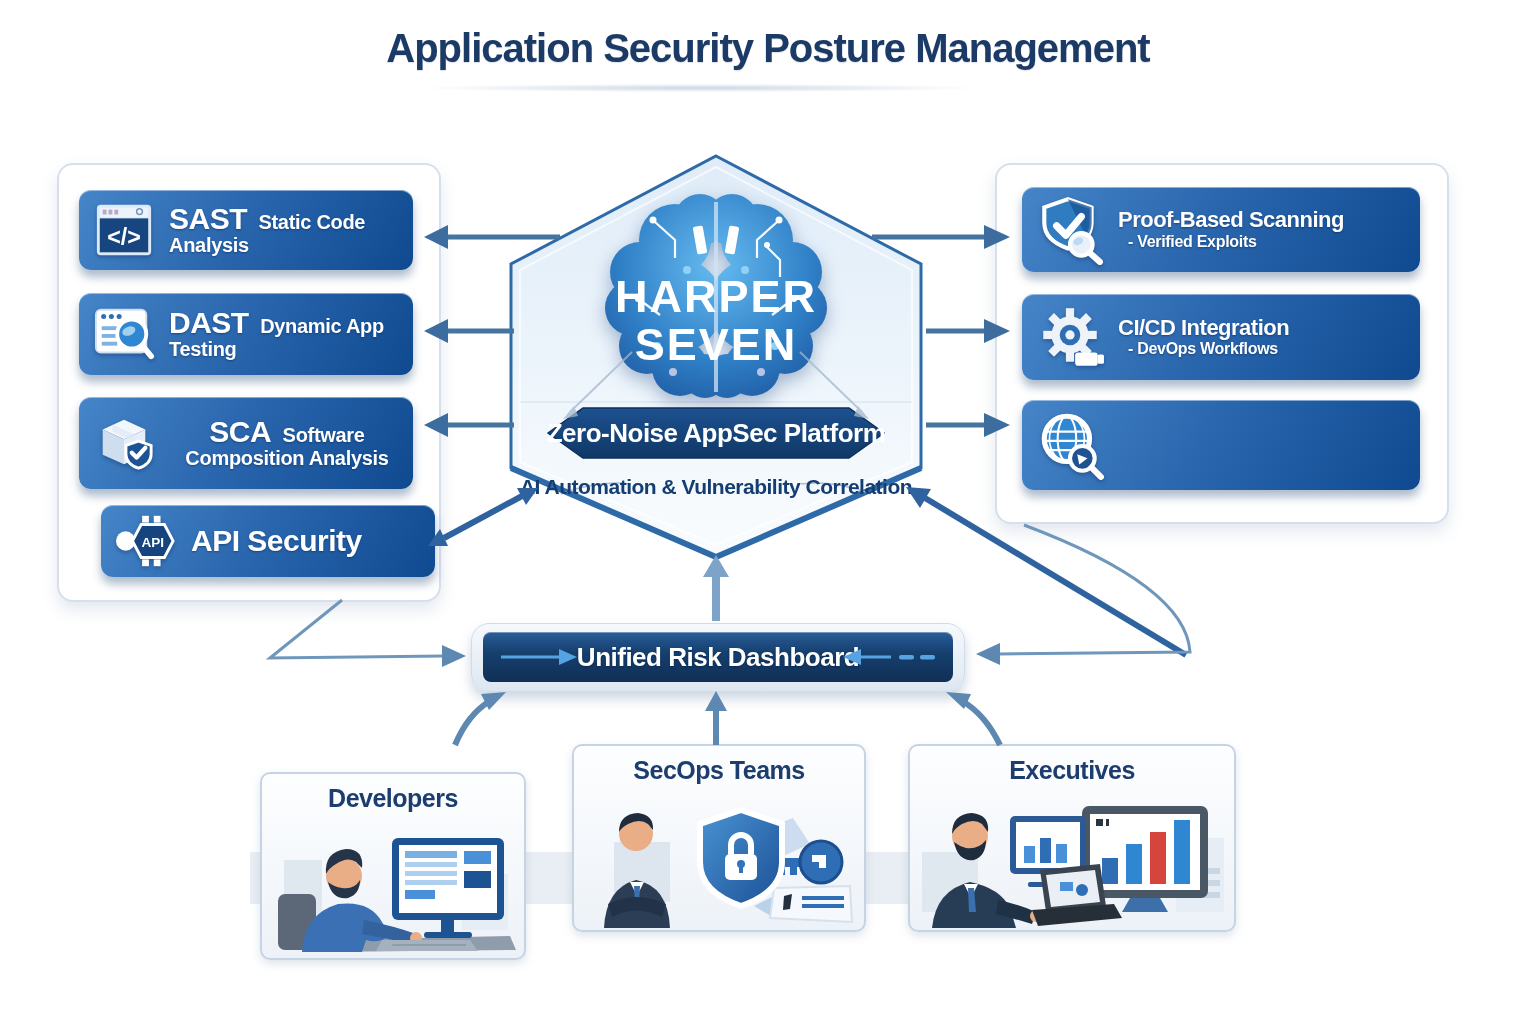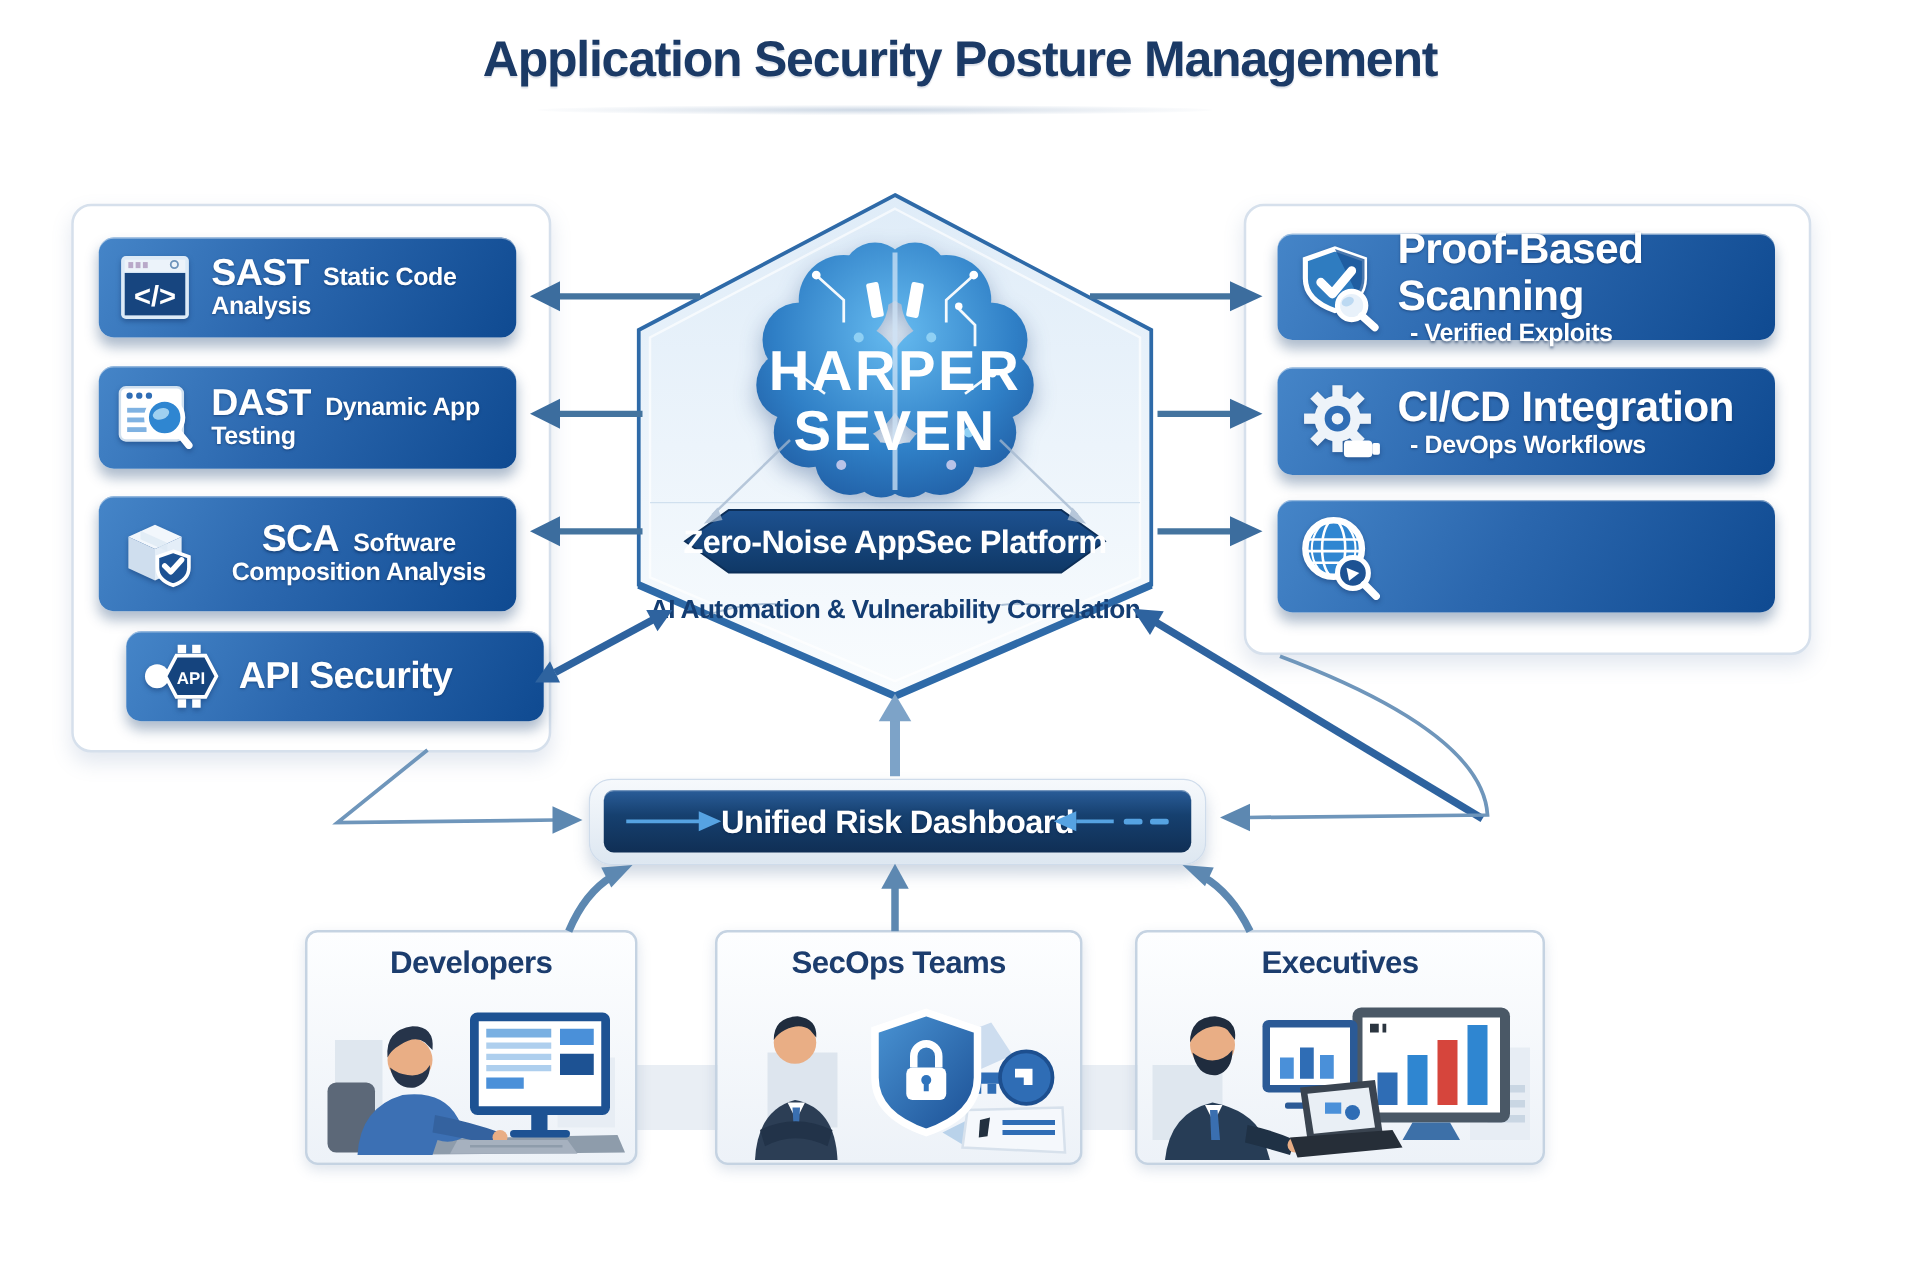--- a/index.html
+++ b/index.html
@@ -25,22 +25,22 @@
   .cap-icon{width:62px;height:62px;margin-left:14px;flex:0 0 auto;filter:drop-shadow(0 2px 2px rgba(10,40,90,.4));}
   .cap-text{color:#ffffff;margin-left:14px;line-height:1.08;text-shadow:0 1px 2px rgba(5,35,80,.5);}
   .cap-abbr{font-size:30px;font-weight:bold;letter-spacing:-.5px;text-align:right;}
   .cap-lbl{font-size:20px;font-weight:bold;margin-left:7px;letter-spacing:-.3px;}
 
   .feat-bar{position:absolute;left:25px;width:398px;border-radius:12px;display:flex;align-items:center;
     background:linear-gradient(120deg,#4585c8 0%,#2b67ae 45%,#0f4a91 100%);
     box-shadow:0 7px 10px rgba(20,60,110,.35), inset 0 1px 0 rgba(255,255,255,.45);}
   .feat-icon{width:72px;height:72px;margin-left:12px;flex:0 0 auto;filter:drop-shadow(0 2px 2px rgba(10,40,90,.4));}
   .feat-text{color:#ffffff;margin-left:12px;line-height:1.12;text-shadow:0 1px 2px rgba(5,35,80,.5);}
-  .feat-title{font-size:34px;font-weight:bold;letter-spacing:-.5px;}
-  .feat-sub{font-size:20px;font-weight:bold;padding-left:10px;letter-spacing:-.3px;}
+  .feat-title{font-size:22px;font-weight:bold;letter-spacing:-.5px;}
+  .feat-sub{font-size:16px;font-weight:bold;padding-left:10px;letter-spacing:-.3px;}
 
   
   .hexagon{position:absolute;left:505px;top:150px;width:422px;height:412px;overflow:visible;}
   .brain{filter:drop-shadow(0 7px 9px rgba(20,60,120,.35));}
   .brain-name{font-weight:bold;fill:#ffffff;font-size:45px;letter-spacing:2px;
     font-family:"Liberation Sans",sans-serif;}
   .banner-text{font-weight:bold;fill:#ffffff;font-size:26px;letter-spacing:-.5px;
     font-family:"Liberation Sans",sans-serif;}
   .tagline-text{font-weight:bold;fill:#143d72;font-size:21px;letter-spacing:-.5px;
     font-family:"Liberation Sans",sans-serif;}
@@ -53,21 +53,21 @@
     background:linear-gradient(180deg,#2a5d99 0%,#16406f 40%,#102f55 100%);
     box-shadow:inset 0 1px 0 rgba(255,255,255,.35);display:flex;align-items:center;justify-content:center;}
   .dash-label{color:#ffffff;font-size:26px;font-weight:bold;letter-spacing:-.5px;
     text-shadow:0 1px 2px rgba(5,30,70,.6);}
   .dash-deco{position:absolute;top:0;height:100%;}
 
   
   .bottom-band{position:absolute;left:250px;top:852px;width:982px;height:52px;background:#e9eef4;}
   .aud-box{position:absolute;top:744px;height:184px;border:2px solid #c5d3e2;border-radius:10px;
     background:linear-gradient(180deg,#fdfeff,#edf2f8);box-shadow:0 4px 10px rgba(90,120,160,.20);overflow:hidden;}
-  .aud-dev{left:244px;width:262px;}
+  .aud-dev{left:260px;width:262px;margin-top:28px;}
   .aud-sec{left:572px;width:290px;}
   .aud-exec{left:908px;width:324px;}
   .aud-title{text-align:center;margin:10px 0 0 0;font-size:25px;font-weight:bold;color:#1c3d6e;letter-spacing:-.5px;}
   .illus{position:absolute;left:4px;right:4px;bottom:2px;height:134px;width:calc(100% - 8px);}
 
   
   .overlay{position:absolute;left:0;top:0;width:1536px;height:1024px;pointer-events:none;z-index:5;}
 </style>
 </head>
 <body>

